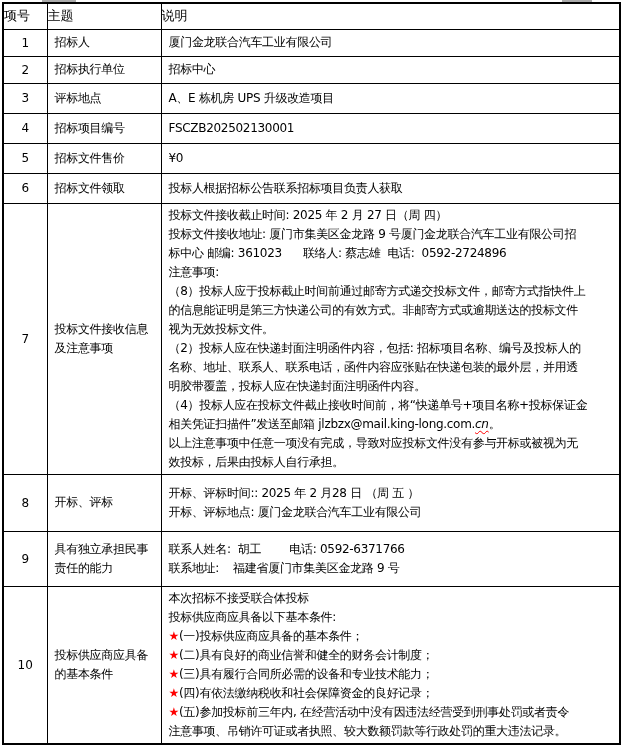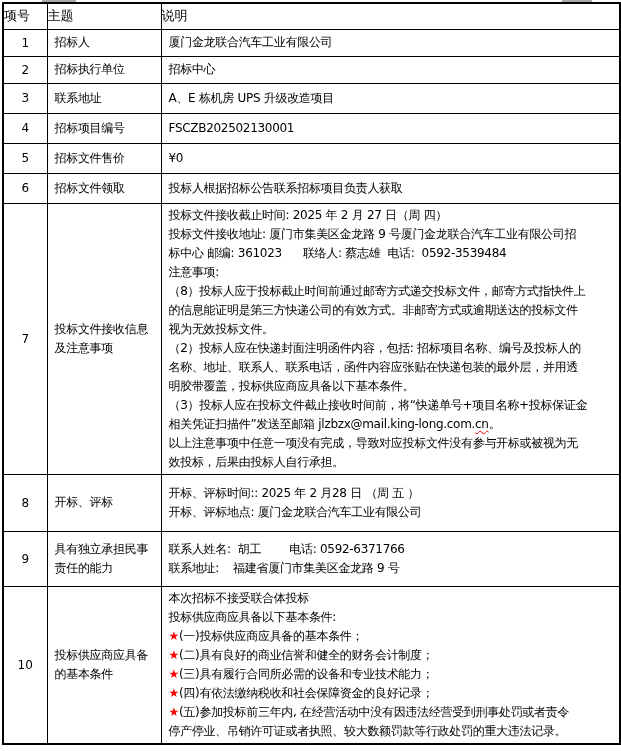--- a/index.html
+++ b/index.html
@@ -38,20 +38,21 @@
     padding:2px 3px 2px 7px;line-height:19px;
   }
   .line{white-space:pre-wrap;min-height:19px;}
   .b{font-weight:normal;}
   .wavy{
     text-decoration-line:underline;
     text-decoration-style:wavy;
     text-decoration-color:#ff0000;
     text-decoration-thickness:1px;
     text-underline-offset:2px;
+    font-style:italic;
   }
 </style>
 </head>
 <body>
 
 <div id="artifact-left" class="artifact"></div>
 <div id="artifact-right" class="artifact"></div>
 
 <table class="bid-table">
   <colgroup>
@@ -76,21 +77,21 @@
       </tr>
       <tr>
         <td class="no-cell">2</td>
         <td class="subject-cell">招标执行单位</td>
         <td class="desc-cell">
           <div class="line"><span>招标中心</span></div>
         </td>
       </tr>
       <tr>
         <td class="no-cell">3</td>
-        <td class="subject-cell">联系地址</td>
+        <td class="subject-cell">评标地点</td>
         <td class="desc-cell">
           <div class="line"><span>A、E 栋机房 UPS 升级改造项目</span></div>
         </td>
       </tr>
       <tr>
         <td class="no-cell">4</td>
         <td class="subject-cell">招标项目编号</td>
         <td class="desc-cell">
           <div class="line"><span>FSCZB202502130001</span></div>
         </td>
@@ -108,29 +109,29 @@
         <td class="desc-cell">
           <div class="line"><span>投标人根据招标公告联系招标项目负责人获取</span></div>
         </td>
       </tr>
       <tr>
         <td class="no-cell">7</td>
         <td class="subject-cell">投标文件接收信息及注意事项</td>
         <td class="desc-cell">
           <div class="line"><span class="b">投标文件接收截止时间: 2025 年 2 月 27 日（周 四）</span></div>
           <div class="line"><span class="b">投标文件接收地址: </span><span>厦门市集美区金龙路 9 号厦门金龙联合汽车工业有限公司招</span></div>
-          <div class="line"><span>标中心 </span><span class="b">邮编: </span><span>361023      </span><span class="b">联络人: </span><span>蔡志雄  </span><span class="b">电话: </span><span> 0592-3539484</span></div>
+          <div class="line"><span>标中心 </span><span class="b">邮编: </span><span>361023      </span><span class="b">联络人: </span><span>蔡志雄  </span><span class="b">电话: </span><span> 0592-2724896</span></div>
           <div class="line"><span class="b">注意事项: </span></div>
           <div class="line"><span>（8）投标人应于投标截止时间前通过邮寄方式递交投标文件，邮寄方式指快件上</span></div>
           <div class="line"><span>的信息能证明是第三方快递公司的有效方式。非邮寄方式或逾期送达的投标文件</span></div>
           <div class="line"><span>视为无效投标文件。</span></div>
           <div class="line"><span>（2）投标人应在快递封面注明函件内容，包括: 招标项目名称、编号及投标人的</span></div>
           <div class="line"><span>名称、地址、联系人、联系电话，函件内容应张贴在快递包装的最外层，并用透</span></div>
-          <div class="line"><span>明胶带覆盖，投标供应商应具备以下基本条件。</span></div>
-          <div class="line"><span>（3）投标人应在投标文件截止接收时间前，将“快递单号+项目名称+投标保证金</span></div>
+          <div class="line"><span>明胶带覆盖，投标人应在快递封面注明函件内容。</span></div>
+          <div class="line"><span>（4）投标人应在投标文件截止接收时间前，将“快递单号+项目名称+投标保证金</span></div>
           <div class="line"><span>相关凭证扫描件”发送至邮箱 jlzbzx@mail.king-long.com.</span><span class="wavy">cn</span><span>。</span></div>
           <div class="line"><span class="b">以上注意事项中任意一项没有完成，导致对应投标文件没有参与开标或被视为无</span></div>
           <div class="line"><span class="b">效投标，后果由投标人自行承担。</span></div>
         </td>
       </tr>
       <tr>
         <td class="no-cell">8</td>
         <td class="subject-cell">开标、评标</td>
         <td class="desc-cell">
           <div class="line"><span class="b">开标、评标时间:: 2025 年 2 月28 日 （周 五 ）</span></div>
@@ -149,17 +150,17 @@
         <td class="no-cell">10</td>
         <td class="subject-cell">投标供应商应具备的基本条件</td>
         <td class="desc-cell">
           <div class="line"><span class="b">本次招标不接受联合体投标</span></div>
           <div class="line"><span class="b">投标供应商应具备以下基本条件: </span></div>
           <div class="line"><span style="color: rgb(255, 0, 0);">★</span><span>(一)投标供应商应具备的基本条件；</span></div>
           <div class="line"><span style="color: rgb(255, 0, 0);">★</span><span>(二)具有良好的商业信誉和健全的财务会计制度；</span></div>
           <div class="line"><span style="color: rgb(255, 0, 0);">★</span><span>(三)具有履行合同所必需的设备和专业技术能力；</span></div>
           <div class="line"><span style="color: rgb(255, 0, 0);">★</span><span>(四)有依法缴纳税收和社会保障资金的良好记录；</span></div>
           <div class="line"><span style="color: rgb(255, 0, 0);">★</span><span>(五)参加投标前三年内, 在经营活动中没有因违法经营受到刑事处罚或者责令</span></div>
-          <div class="line"><span>停产停业、吊销许可证或者执照、较大数额罚款等行政处罚的重大违法记录。</span></div>
+          <div class="line"><span>注意事项、吊销许可证或者执照、较大数额罚款等行政处罚的重大违法记录。</span></div>
         </td>
       </tr>
     </tbody>
 </table>
 
 </body></html>

